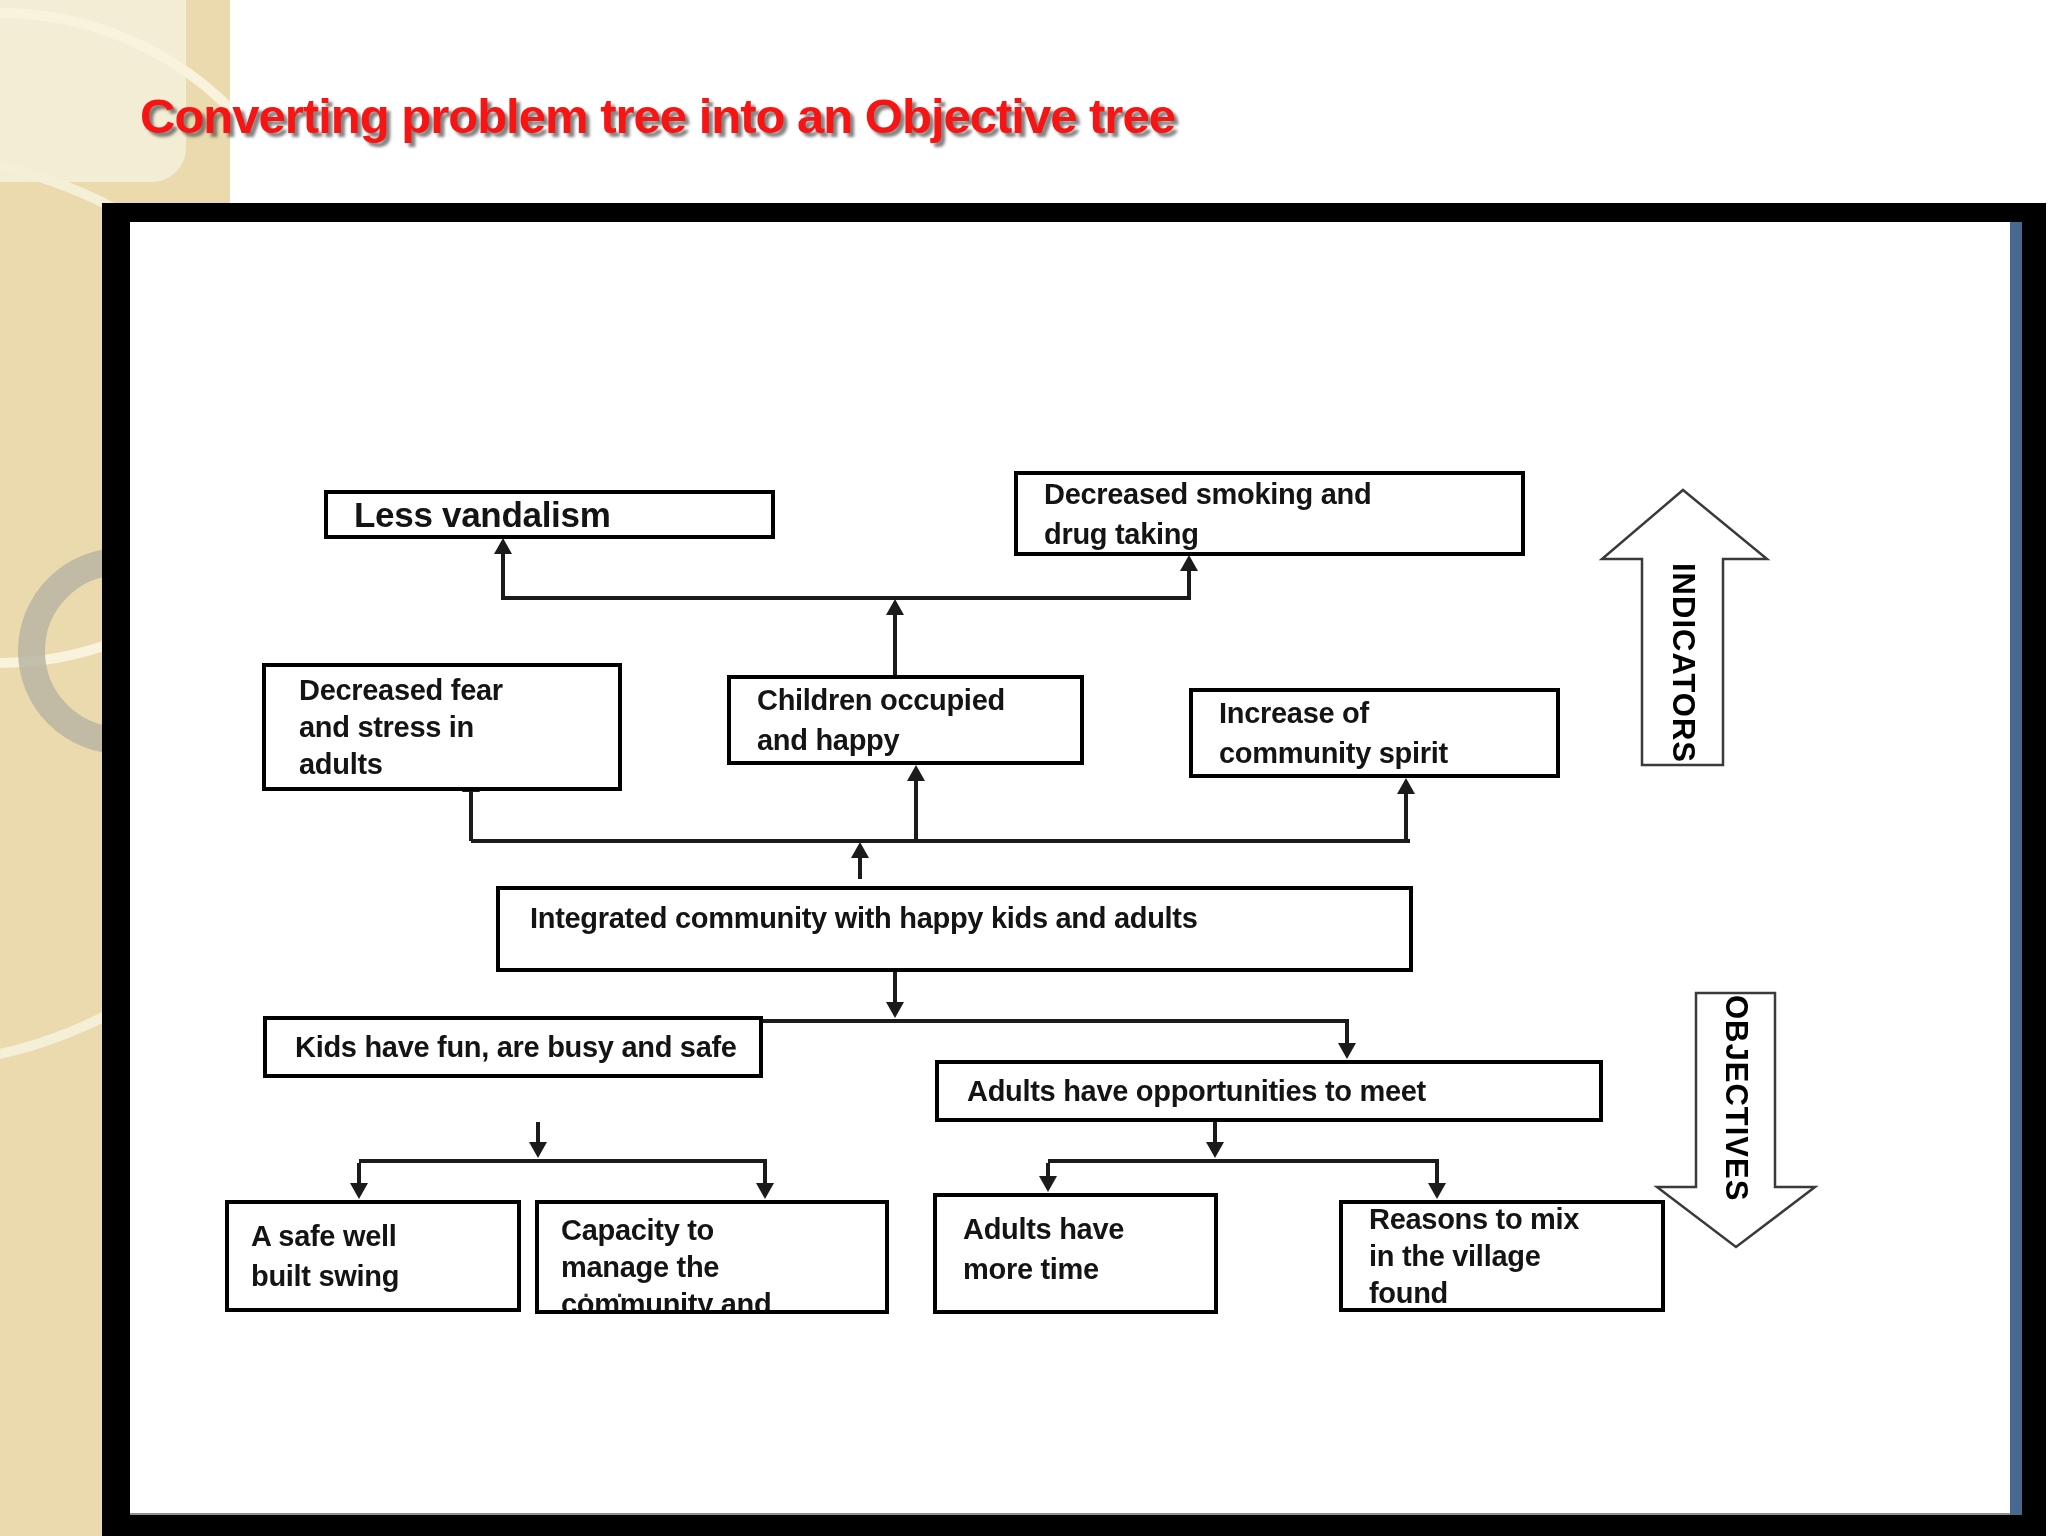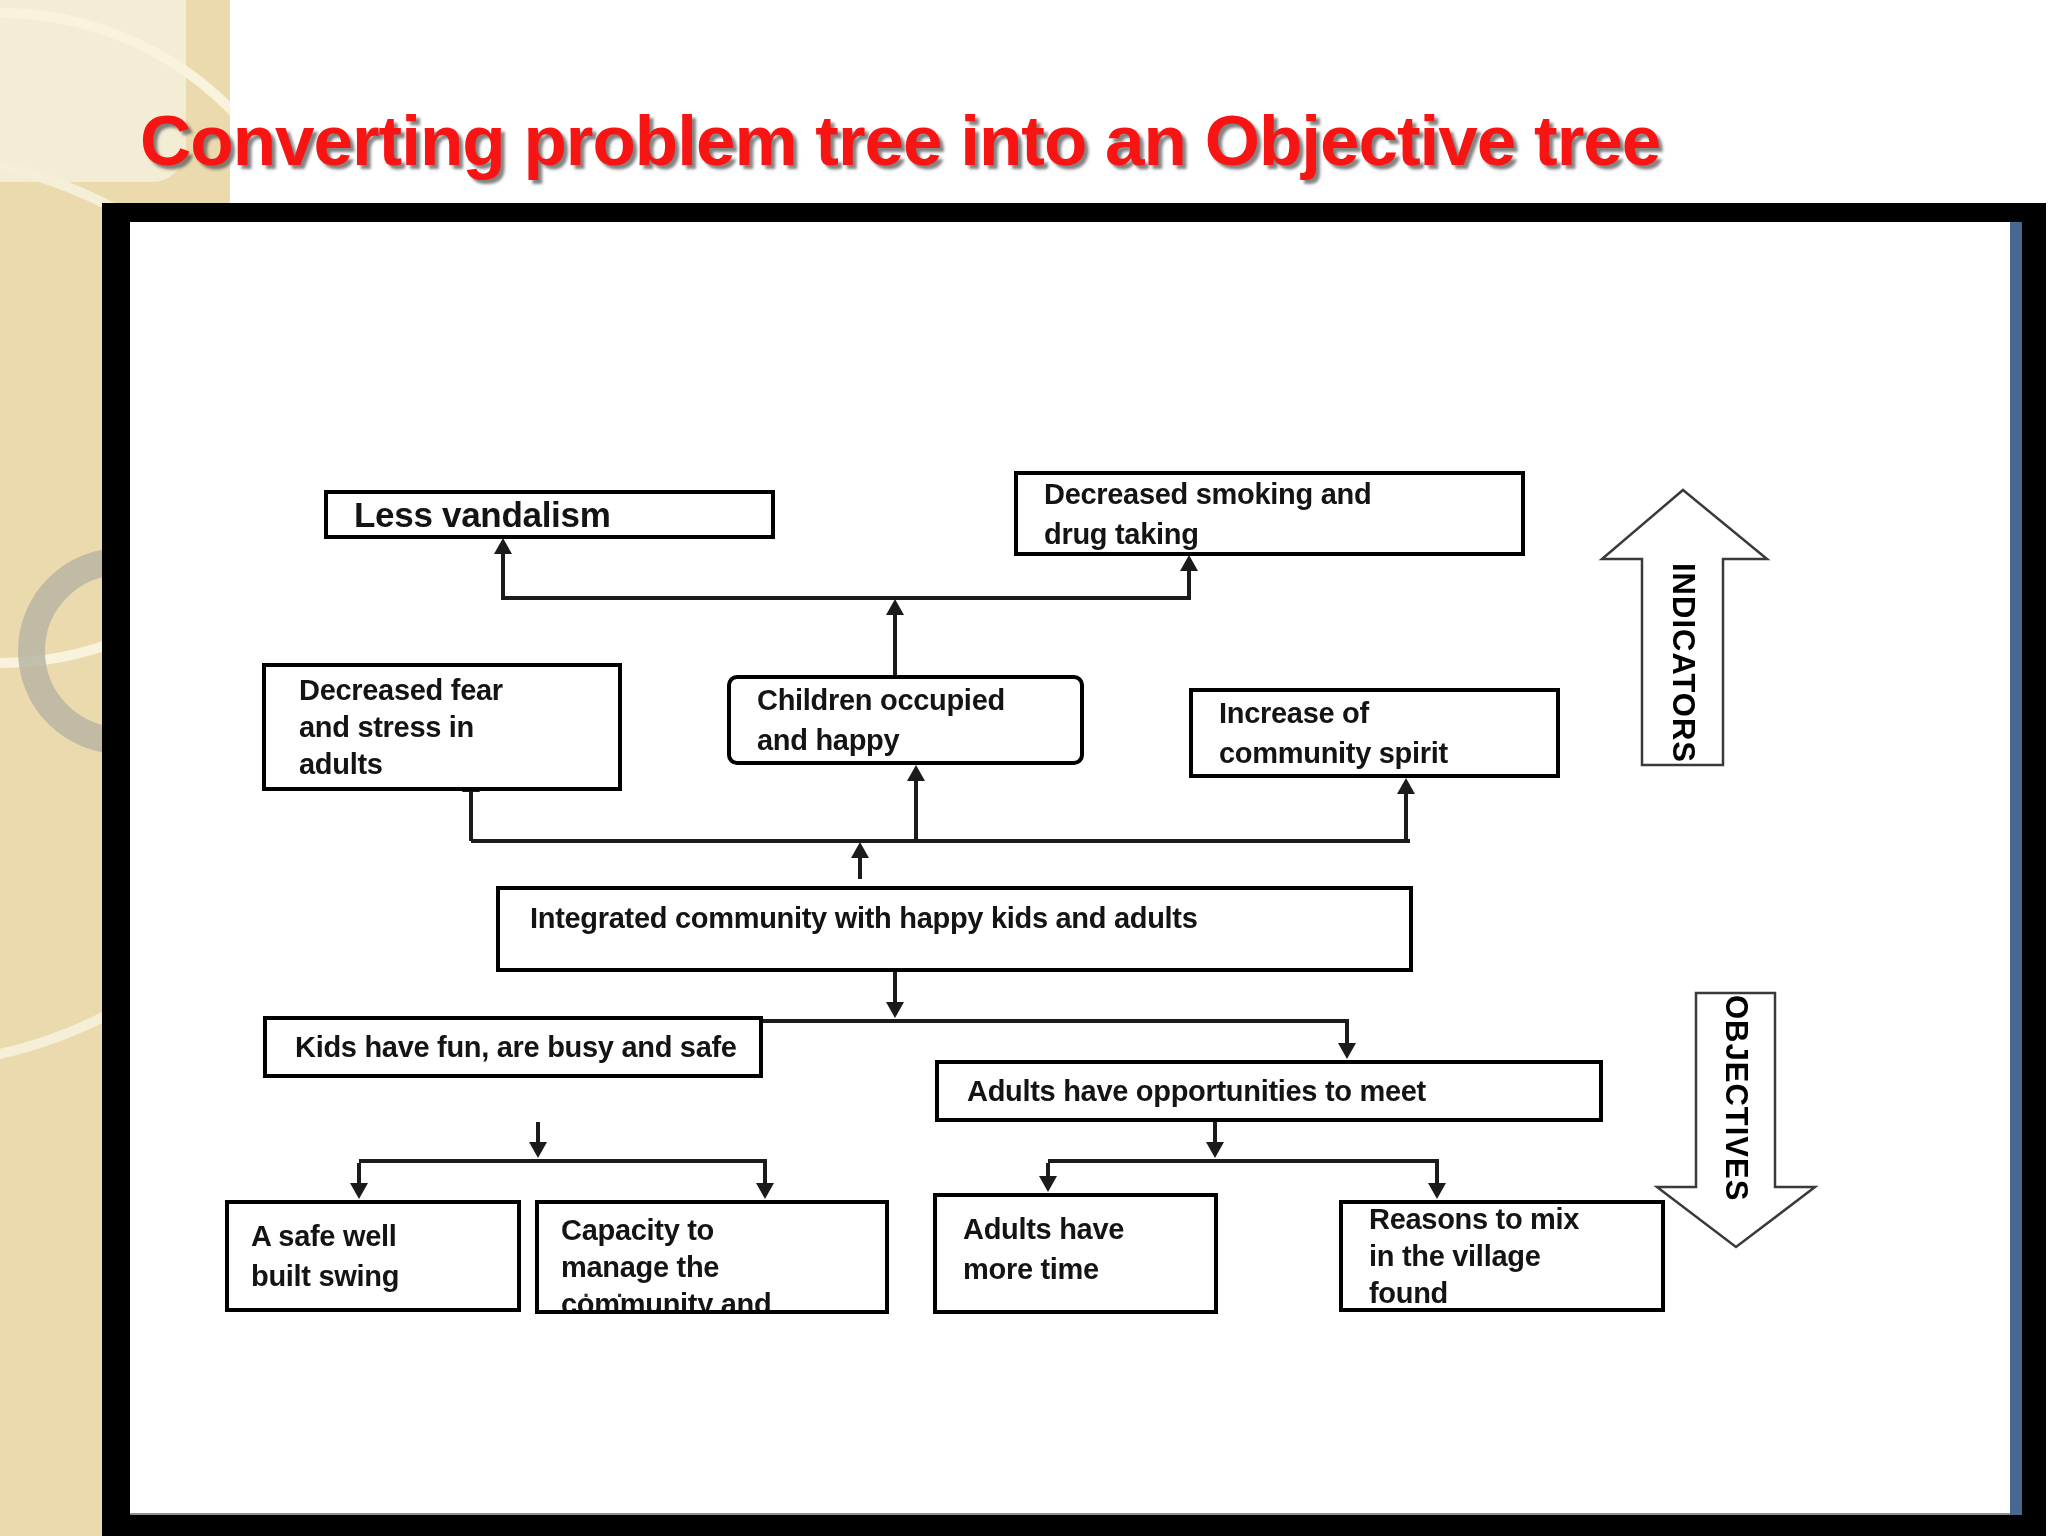--- a/index.html
+++ b/index.html
@@ -13,21 +13,21 @@
   .decor-circle{position:absolute;border-radius:50%;}
   .c1{left:-330px;top:8px;width:640px;height:640px;border:10px solid #f9f3dd;}
   .c2{left:-560px;top:150px;width:900px;height:900px;border:10px solid #f6efd7;}
   .ring{left:18px;top:548px;width:152px;height:152px;border:27px solid rgba(186,181,164,0.85);}
   
   .frame{position:absolute;left:102px;top:203px;width:1944px;height:1333px;background:#000000;}
   .canvas{position:absolute;left:130px;top:222px;width:1880px;height:1291px;background:#ffffff;border-bottom:2px solid #8f8f8f;}
   .accent-strip{position:absolute;left:2010px;top:222px;width:12px;height:1293px;background:#49688f;}
   
   .title{
-    position:absolute;left:140px;top:105px;font-size:71px;font-weight:700;
+    position:absolute;left:140px;top:92px;font-size:49px;font-weight:700;
     color:#f91414;letter-spacing:-1px;white-space:nowrap;line-height:1;
     text-shadow:4px 4px 3px rgba(90,90,90,0.75);
   }
   
   .bx{
     position:absolute;box-sizing:border-box;border:4px solid #000;background:#fff;
     color:#141414;font-weight:700;font-size:29px;line-height:37px;letter-spacing:-0.3px;
     white-space:pre-line;display:flex;align-items:center;
   }
   .bx.top{align-items:flex-start;}
@@ -105,21 +105,21 @@
 
   <div class="bx" style="left:324px;top:490px;width:451px;height:49px;padding-left:26px;font-size:35px;">Less vandalism</div>
 
   <div class="bx" style="left:1014px;top:471px;width:511px;height:85px;padding-left:26px;line-height:40px;">Decreased smoking and
 drug taking</div>
 
   <div class="bx" style="left:262px;top:663px;width:360px;height:128px;padding-left:33px;">Decreased fear
 and stress in
 adults</div>
 
-  <div class="bx" style="left:727px;top:675px;width:357px;height:90px;padding-left:26px;line-height:40px;border-radius:10px;">Children occupied
+  <div class="bx" style="left:727px;top:675px;width:357px;height:90px;padding-left:26px;line-height:40px;">Children occupied
 and happy</div>
 
   <div class="bx" style="left:1189px;top:688px;width:371px;height:90px;padding-left:26px;line-height:40px;">Increase of
 community spirit</div>
 
   <div class="bx top" style="left:496px;top:878px;width:917px;height:86px;padding-left:30px;padding-top:10px;margin-top:8px;">Integrated community with happy kids and adults</div>
 
   <div class="bx" style="left:263px;top:1016px;width:500px;height:62px;padding-left:28px;">Kids have fun, are busy and safe</div>
 
   <div class="bx" style="left:935px;top:1060px;width:668px;height:62px;padding-left:28px;">Adults have opportunities to meet</div>

